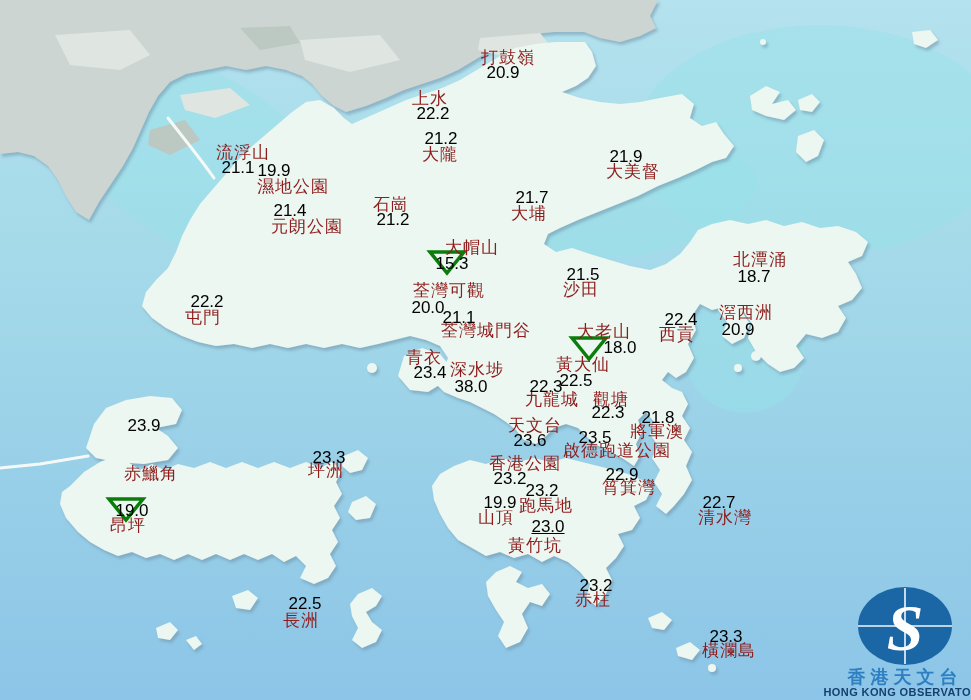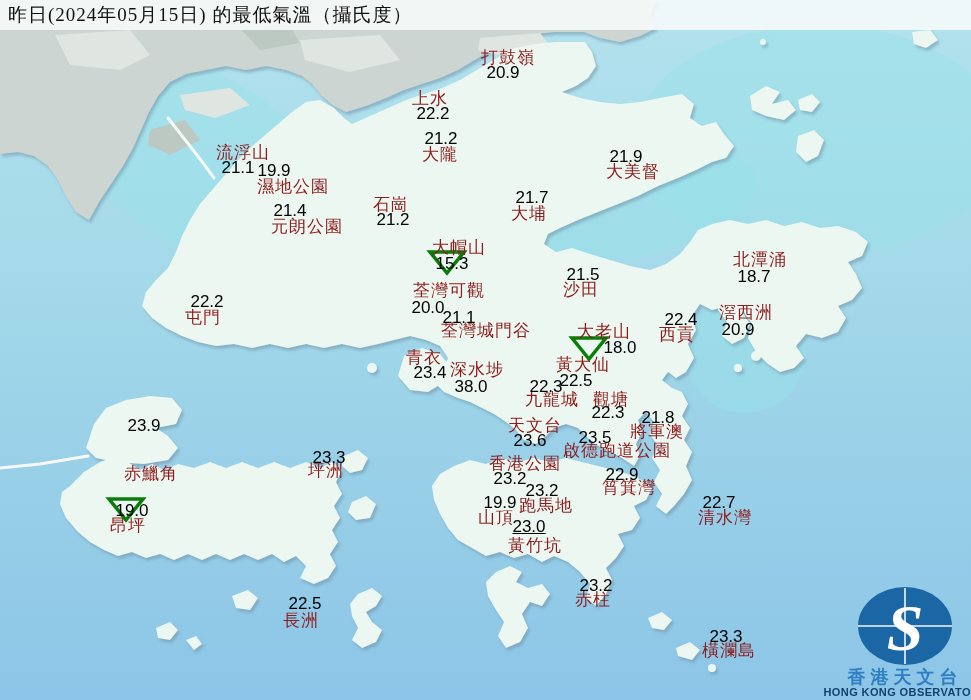--- a/index.html
+++ b/index.html
@@ -167,21 +167,21 @@
       <span class="station-name" style="left: 293px; top: 186px;">濕地公園</span>
       <span class="station-value" style="left: 274px; top: 171px;">19.9</span>
       <span class="station-name" style="left: 633px; top: 171px;">大美督</span>
       <span class="station-value" style="left: 626px; top: 157px;">21.9</span>
       <span class="station-name" style="left: 391px; top: 204px;">石崗</span>
       <span class="station-value" style="left: 393px; top: 220px;">21.2</span>
       <span class="station-name" style="left: 307px; top: 226px;">元朗公園</span>
       <span class="station-value" style="left: 290px; top: 211px;">21.4</span>
       <span class="station-name" style="left: 529px; top: 213px;">大埔</span>
       <span class="station-value" style="left: 532px; top: 198px;">21.7</span>
-      <span class="station-name" style="left: 459px; top: 247px; text-align: right;">大帽山</span>
+      <span class="station-name" style="left: 472px; top: 247px; text-align: right;">大帽山</span>
       <span class="station-value" style="left: 452px; top: 264px;">15.3</span>
       <span class="station-name" style="left: 449px; top: 290px;">荃灣可觀</span>
       <span class="station-value" style="left: 428px; top: 308px;">20.0</span>
       <span class="station-name" style="left: 581px; top: 289px;">沙田</span>
       <span class="station-value" style="left: 583px; top: 275px;">21.5</span>
       <span class="station-name" style="left: 760px; top: 259px;">北潭涌</span>
       <span class="station-value" style="left: 754px; top: 277px;">18.7</span>
       <span class="station-name" style="left: 203px; top: 317px;">屯門</span>
       <span class="station-value" style="left: 207px; top: 302px;">22.2</span>
       <span class="station-name" style="left: 486px; top: 330px;">荃灣城門谷</span>
@@ -210,21 +210,21 @@
       <span class="station-value" style="left: 595px; top: 438px;">23.5</span>
       <span class="station-name" style="left: 525px; top: 463px;">香港公園</span>
       <span class="station-value" style="left: 510px; top: 479px;">23.2</span>
       <span class="station-name" style="left: 629px; top: 487px;">筲箕灣</span>
       <span class="station-value" style="left: 622px; top: 475px;">22.9</span>
       <span class="station-name" style="left: 546px; top: 505px;">跑馬地</span>
       <span class="station-value" style="left: 542px; top: 491px;">23.2</span>
       <span class="station-name" style="left: 496px; top: 517px;">山頂</span>
       <span class="station-value" style="left: 500px; top: 503px;">19.9</span>
       <span class="station-name" style="left: 535px; top: 545px;">黃竹坑</span>
-      <span class="station-value" style="left: 529px; top: 527px; text-decoration: underline;">23.0</span>
+      <span class="station-value" style="left: 548px; top: 527px; text-decoration: underline;">23.0</span>
       <span class="station-name" style="left: 725px; top: 517px;">清水灣</span>
       <span class="station-value" style="left: 719px; top: 503px;">22.7</span>
       <span class="station-name" style="left: 151px; top: 441px; margin-top: 32px;">赤鱲角</span>
       <span class="station-value" style="left: 144px; top: 426px;">23.9</span>
       <span class="station-name" style="left: 326px; top: 470px;">坪洲</span>
       <span class="station-value" style="left: 329px; top: 458px;">23.3</span>
       <span class="station-name" style="left: 128px; top: 525px;">昂坪</span>
       <span class="station-value" style="left: 132px; top: 511px;">19.0</span>
       <span class="station-name" style="left: 301px; top: 620px;">長洲</span>
       <span class="station-value" style="left: 305px; top: 604px;">22.5</span>
@@ -236,17 +236,14 @@
 
   <svg id="logo-layer" width="971" height="700" viewBox="0 0 971 700">
     <ellipse cx="905" cy="626" rx="47" ry="39" style="fill:var(--logo-blue)"></ellipse>
     <line x1="858" y1="626" x2="952" y2="626" stroke="#ffffff" stroke-width="1.6" opacity="0.95"></line>
     <line x1="905" y1="588" x2="905" y2="664" stroke="#ffffff" stroke-width="1.6" opacity="0.95"></line>
     <text x="905" y="650" text-anchor="middle" fill="#ffffff" font-size="66" font-weight="bold" font-family="Liberation Serif, DejaVu Serif, serif" font-style="italic">S</text>
     <text x="905" y="683" text-anchor="middle" font-size="18" font-weight="bold" style="fill:var(--logo-zh);letter-spacing:5px" font-family="Liberation Serif, DejaVu Serif, serif">香港天文台</text>
     <text x="905" y="696" text-anchor="middle" font-size="11" font-weight="bold" style="fill:var(--logo-en);letter-spacing:0.4px" font-family="Liberation Sans, DejaVu Sans, sans-serif">HONG KONG OBSERVATORY</text>
   </svg>
 
-  <div id="titlebar">
-    <span>昨日(2024年05月15日) 的最低氣溫（攝氏度）</span>
-  </div>
 
 </div>
 
 </body></html>

